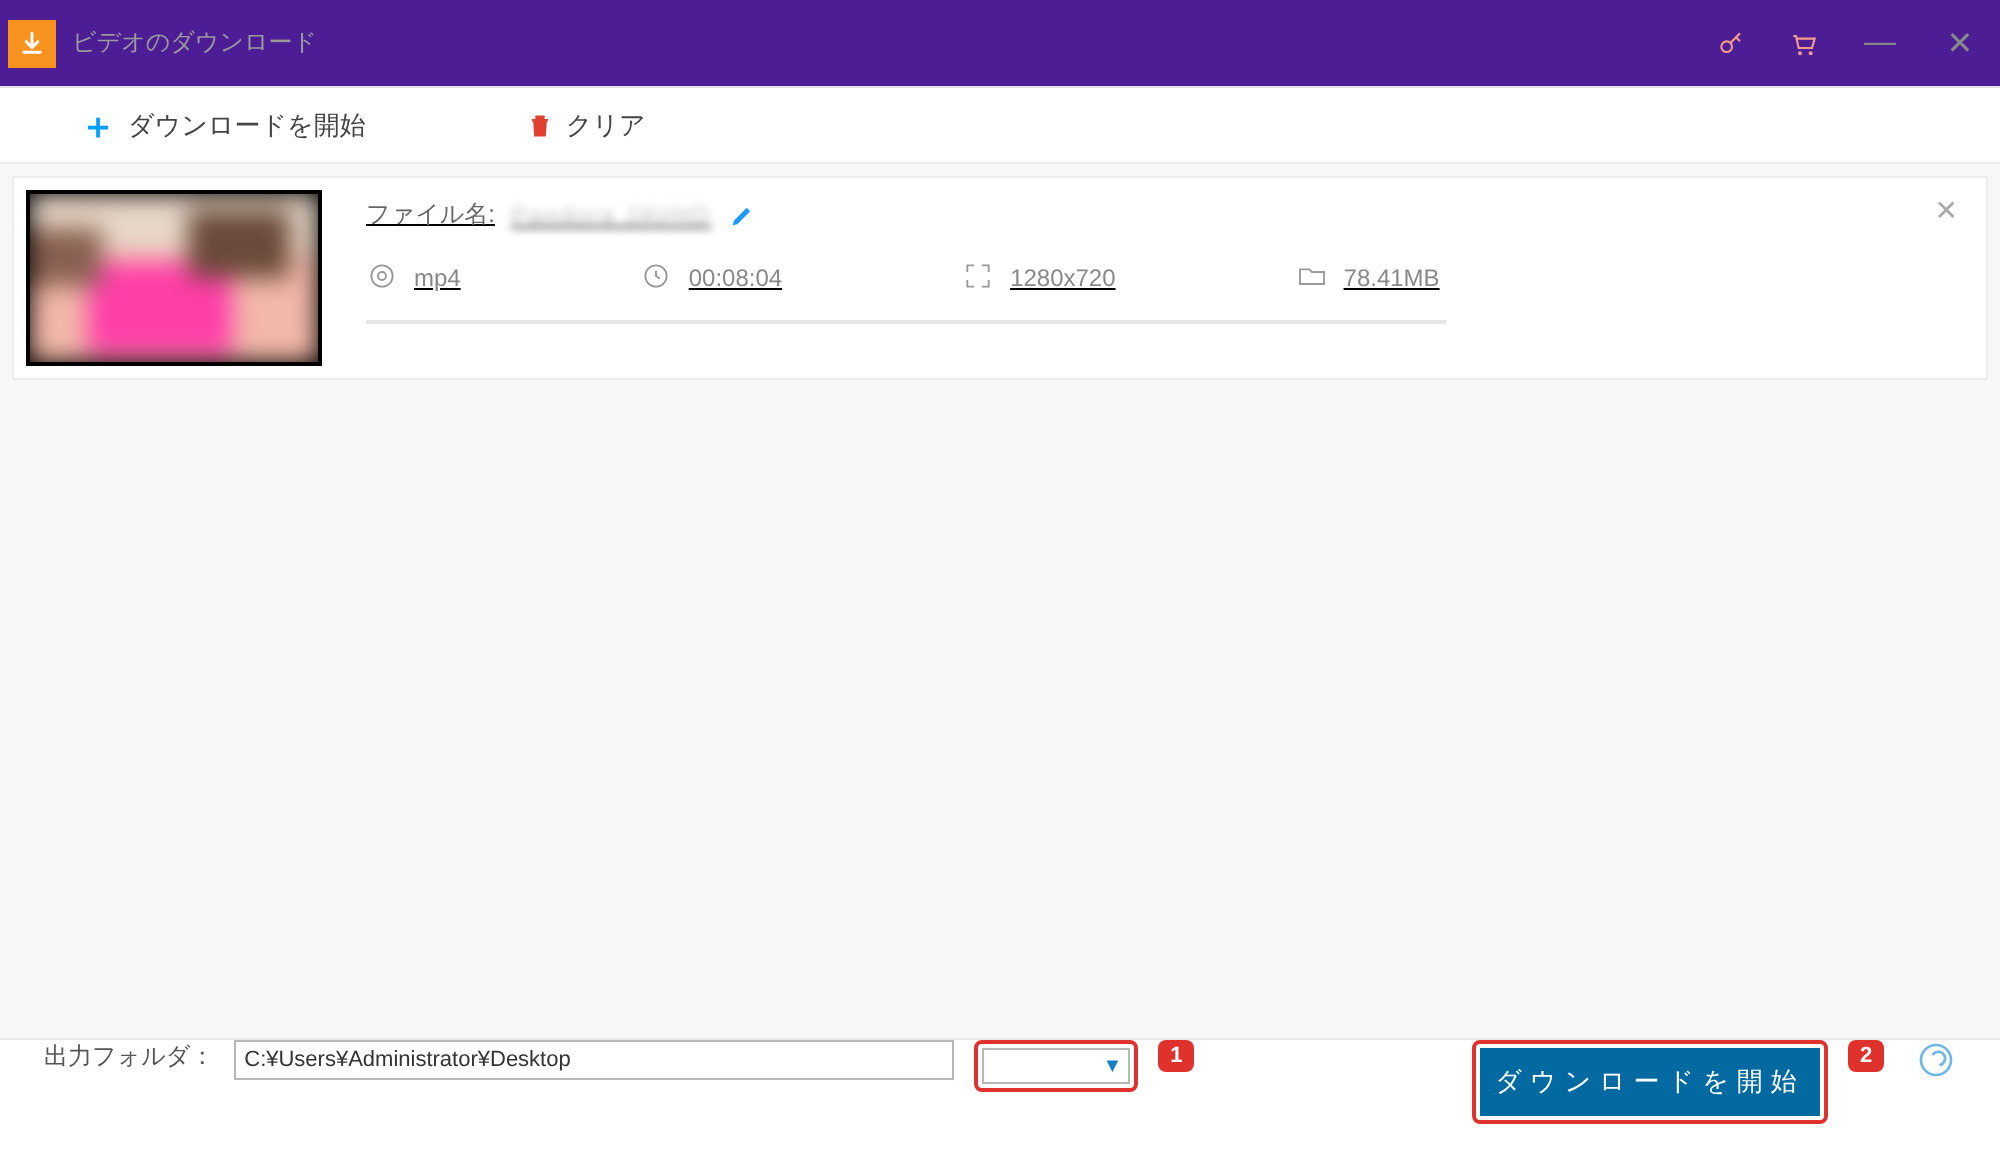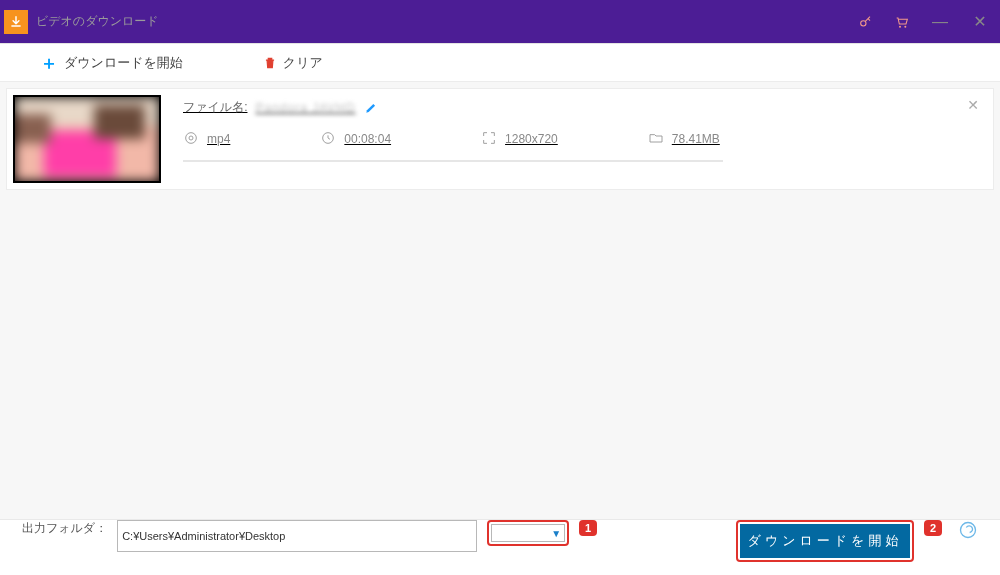--- a/index.html
+++ b/index.html
@@ -39,21 +39,21 @@
   .meta { display:flex; align-items:flex-end; gap:8px; }
   .meta svg { width:16px; height:16px; stroke:#999; fill:none; stroke-width:1.4; }
 
   .progress { height:2px; background:#e6e6e6; width: 540px; }
 
   .close-x { position:absolute; right:14px; top:8px; color:#aaa; cursor:pointer; font-size:14px; }
 
   
   .bottombar { position:absolute; left:0; right:0; bottom:0; height:56px; background:#ffffff; border-top:1px solid #e9e9e9; display:flex; align-items:flex-start; padding: 0 22px; gap: 10px; }
   .out-label { font-size:12px; color:#555; }
-  .out-path { border:1px solid #b8b8b8; height:32px; font-size:11px; padding: 0 4px; width: 360px; color:#333; background:#fff; }
+  .out-path { border:1px solid #b8b8b8; height:20px; font-size:11px; padding: 0 4px; width: 360px; color:#333; background:#fff; }
   .dropdown-box { border:2px solid #e0322c; border-radius:4px; padding:2px; display:flex; }
   .dropdown-inner { border:1px solid #b8b8b8; width:74px; height:18px; background:#fff; display:flex; align-items:center; justify-content:flex-end; padding-right:3px; }
   .dd-arrow { color:#1a7fc9; font-size:10px; }
   .step-badge { background:#e0322c; color:#fff; border-radius:4px; width:18px; height:16px; display:flex; align-items:center; justify-content:center; font-size:11px; font-weight:bold; }
 
   .spacer { flex:1; }
 
   .dl-box { border:2px solid #e0322c; border-radius:4px; padding:2px; display:flex; align-items:center; }
   .dl-btn { background:#0369a1; color:#fff; height:34px; width:170px; display:flex; align-items:center; justify-content:center; font-size:13px; letter-spacing:4px; cursor:pointer; }
 

